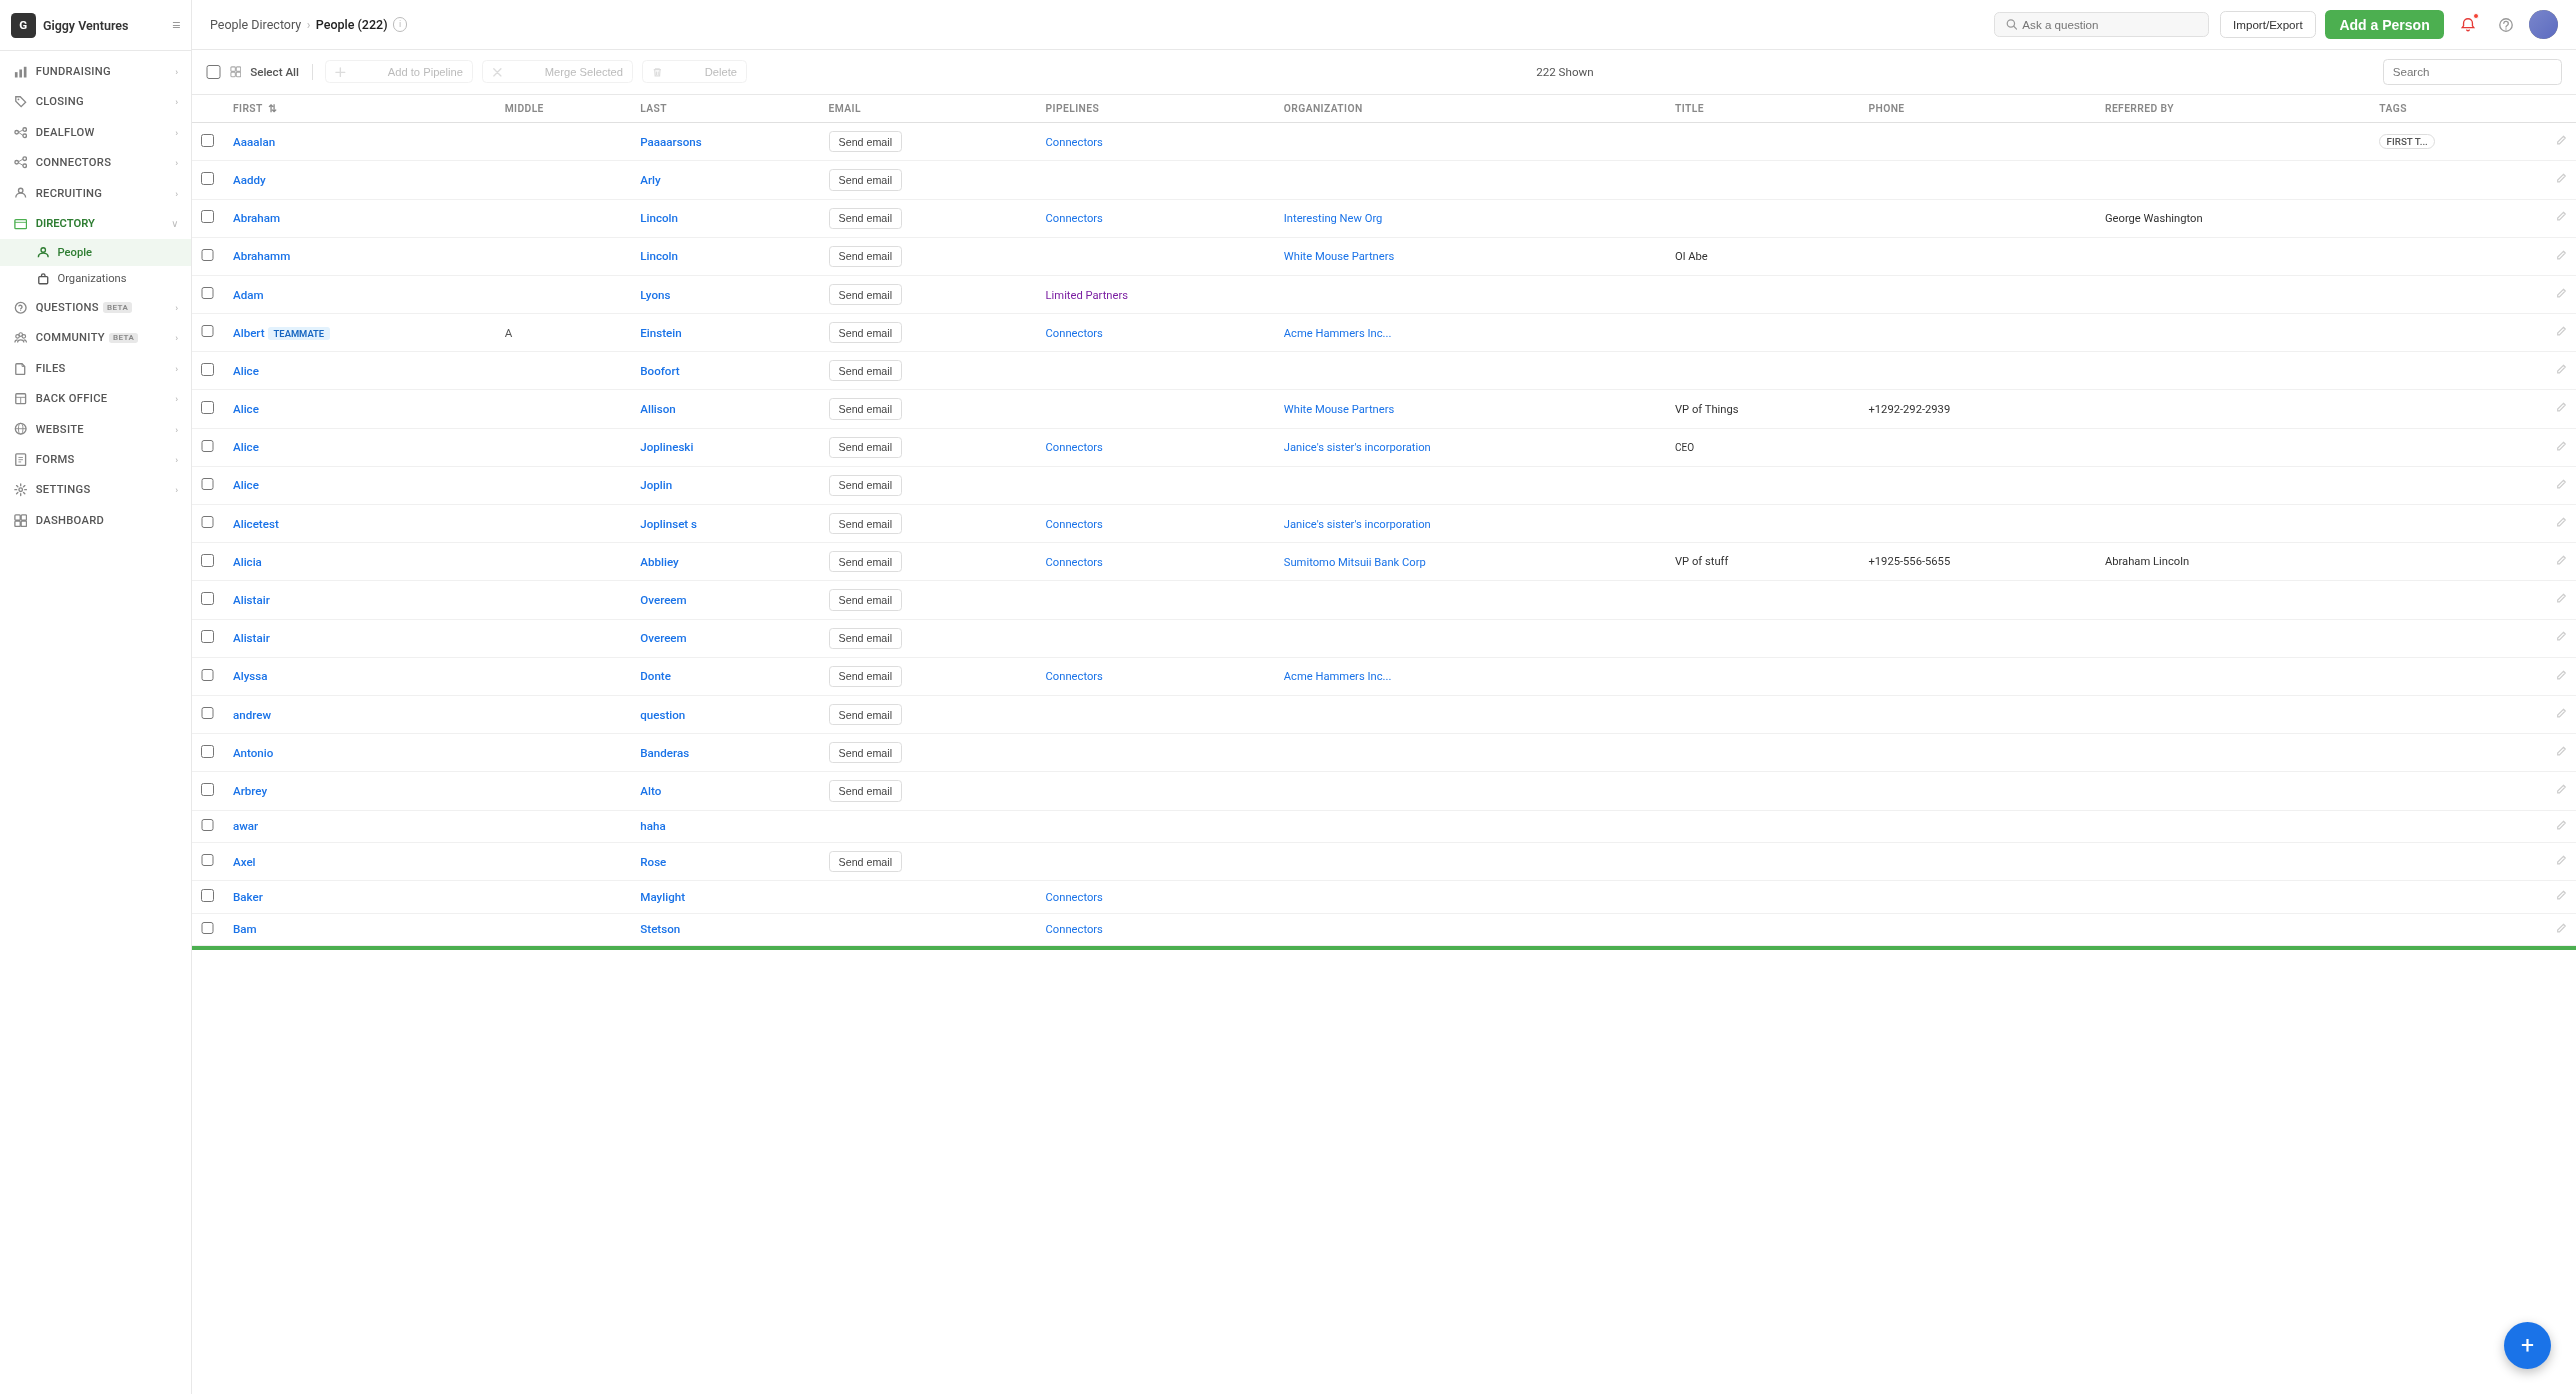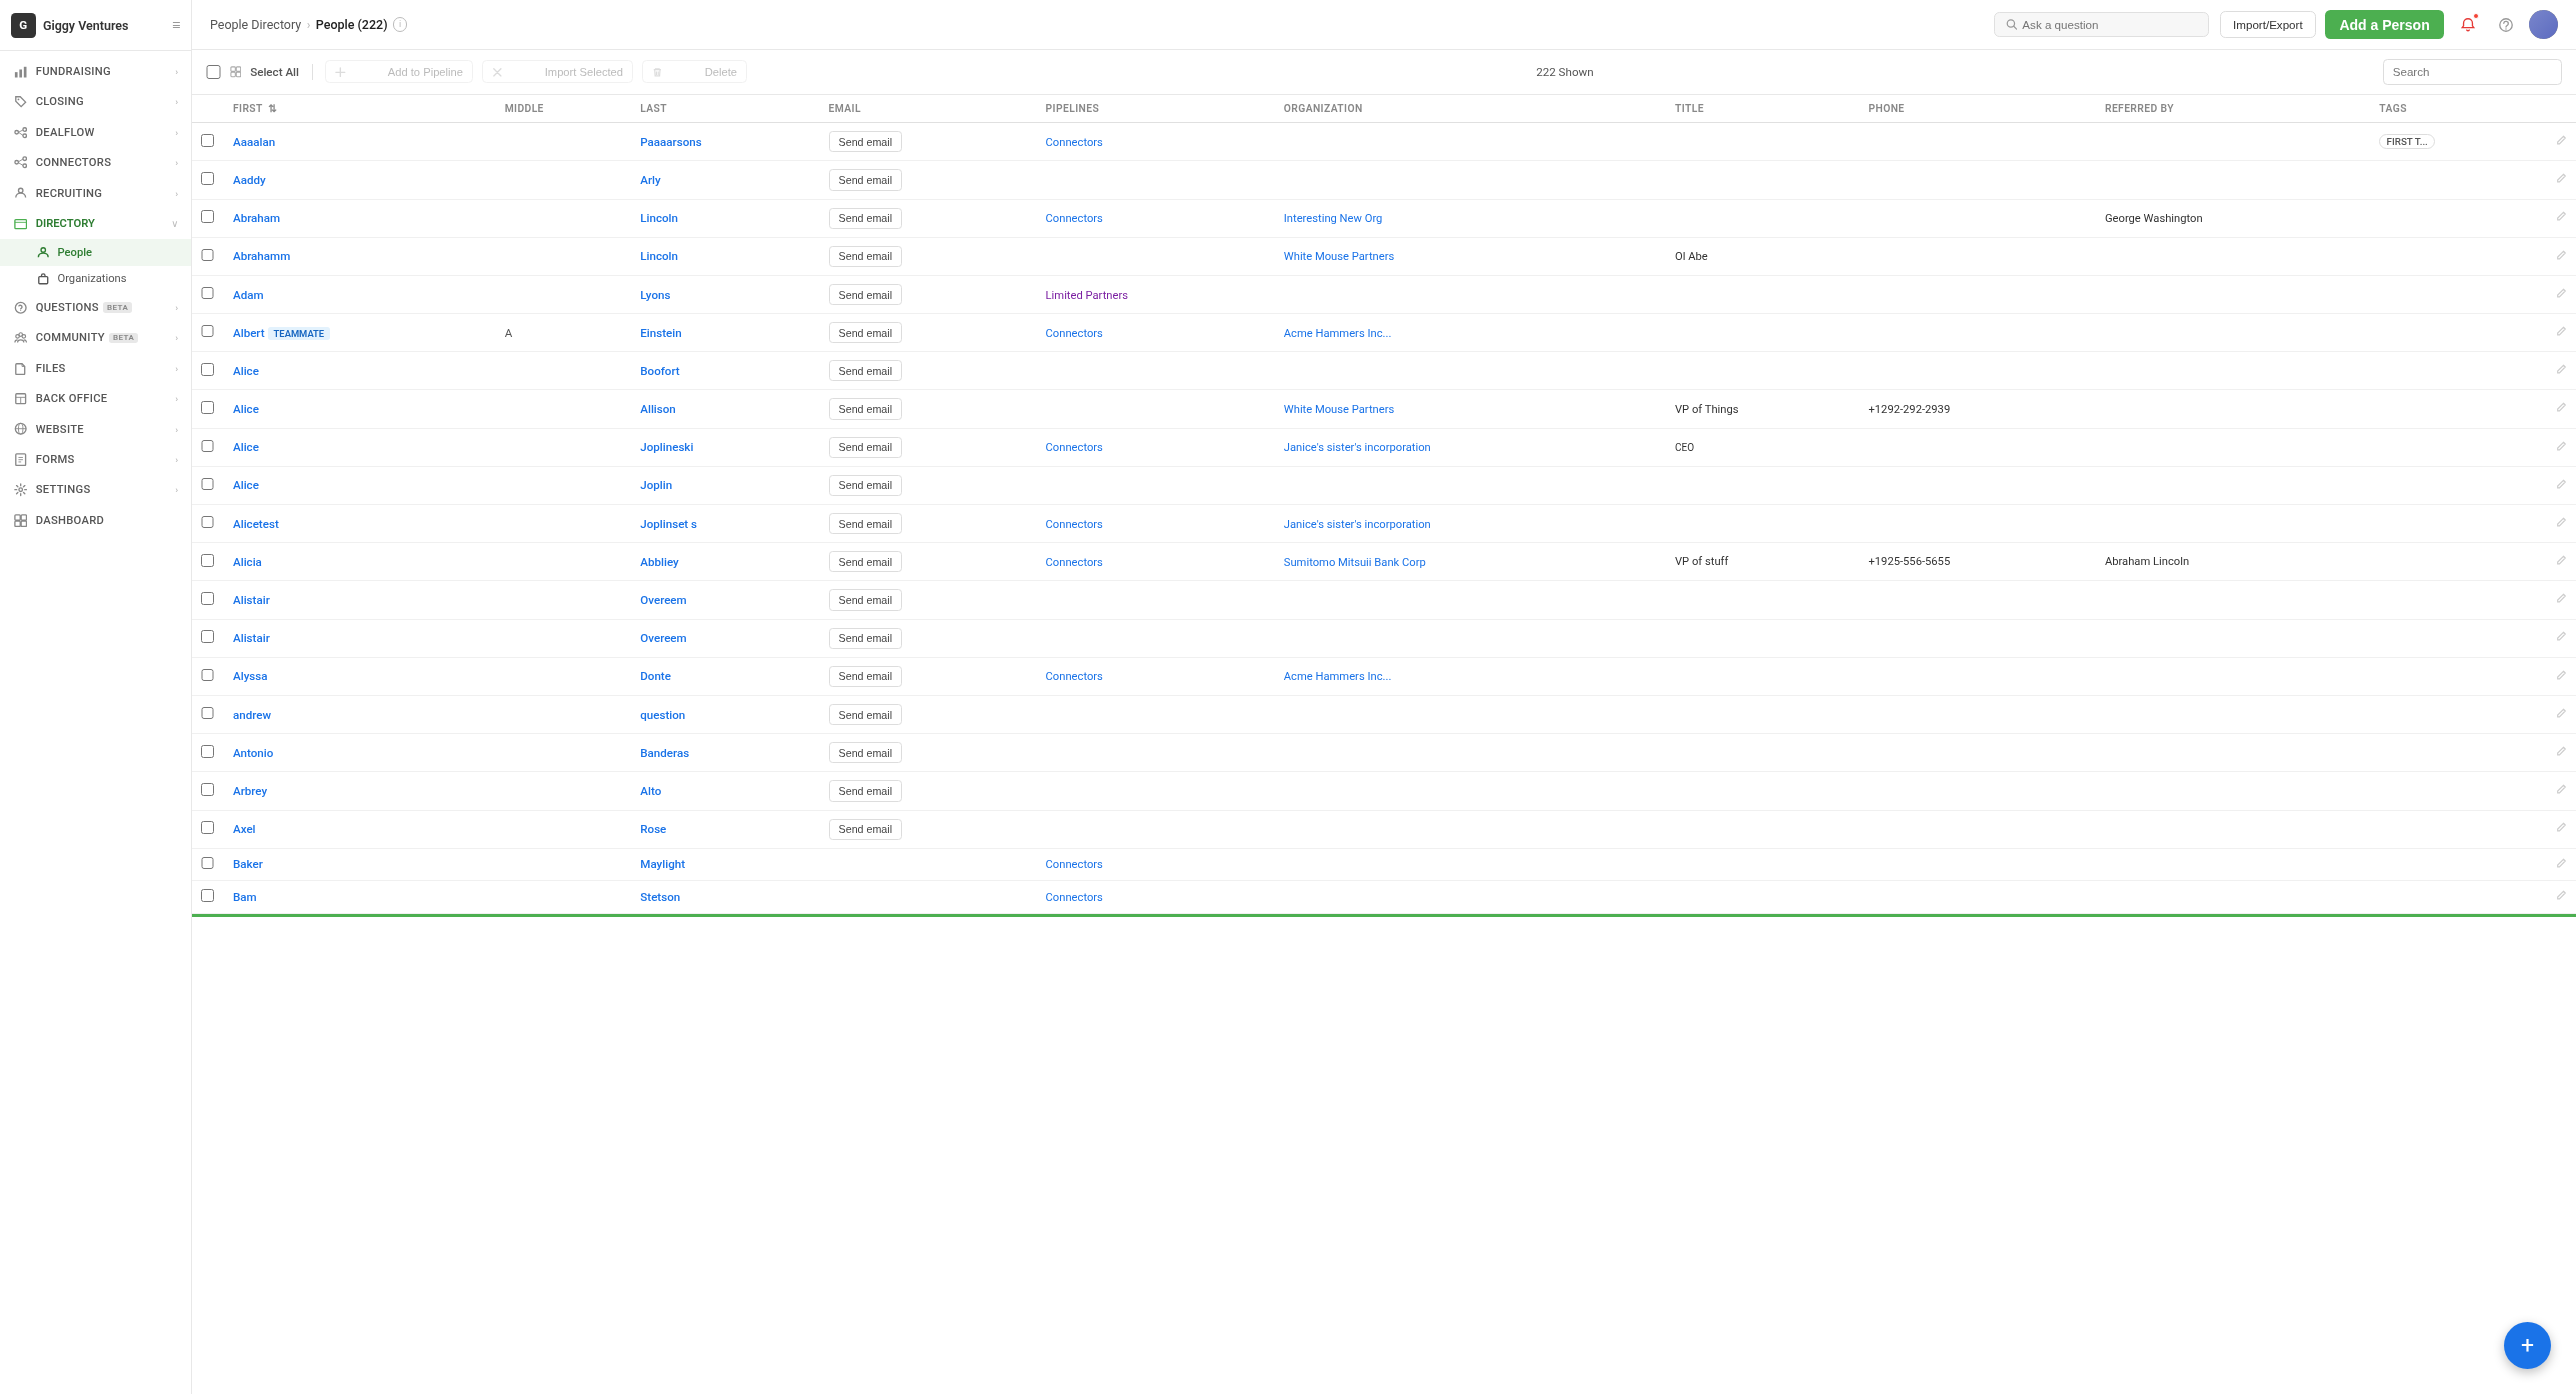--- a/index.html
+++ b/index.html
@@ -347,21 +347,21 @@
     <button class="toolbar-action disabled">
       <svg width="10.7" height="10.7" viewBox="0 0 12 12" fill="none">
           <path d="M6 1v10M1 6h10" stroke="#aaa" stroke-width="1.5" stroke-linecap="round"></path>
         </svg>
       <span>Add to Pipeline</span>
     </button>
     <button class="toolbar-action disabled">
       <svg width="10.7" height="10.7" viewBox="0 0 12 12" fill="none">
           <path d="M2 2l8 8M2 10l8-8" stroke="#aaa" stroke-width="1.5" stroke-linecap="round"></path>
         </svg>
-      <span>Import Selected</span>
+      <span>Merge Selected</span>
     </button>
     <button class="toolbar-action disabled">
       <svg width="10.7" height="10.7" viewBox="0 0 12 12" fill="none">
           <path d="M2 3h8M4 3V2h4v1M5 5v4M7 5v4M3 3l.5 7h5l.5-7" stroke="#aaa" stroke-width="1.3"></path>
         </svg>
       <span>Delete</span>
     </button>
     <span class="count-label">222 Shown</span>
     <div class="table-search">
       <input type="text" placeholder="Search" style="">
@@ -670,20 +670,36 @@
             <td style="font-size: 11.2px;"></td>
             <td style="font-size: 11.2px;"></td>
             <td style="font-size: 11.2px;"></td>
             <td class="td-tags"></td>
             <td style="width: 21.5px;"><span class="edit-icon"><svg width="12.5" height="12.5" viewBox="0 0 14 14" fill="none">
                   <path d="M9.5 2.5l2 2L5 11H3V9l6.5-6.5z" stroke="#ccc" stroke-width="1.3"></path>
                 </svg></span></td>
           </tr>
           <tr>
             <td class="td-checkbox"><input type="checkbox" style="width: 12.5px; height: 12.5px; accent-color: rgb(76, 175, 80);"></td>
+            <td style="color: rgb(26, 115, 232); font-weight: 500; cursor: pointer;">awar</td>
+            <td class="td-middle"></td>
+            <td style="color: rgb(26, 115, 232); font-weight: 500; cursor: pointer;">haha</td>
+            <td></td>
+            <td></td>
+            <td></td>
+            <td style="font-size: 11.2px;"></td>
+            <td style="font-size: 11.2px;"></td>
+            <td style="font-size: 11.2px;"></td>
+            <td class="td-tags"></td>
+            <td style="width: 21.5px;"><span class="edit-icon"><svg width="12.5" height="12.5" viewBox="0 0 14 14" fill="none">
+                  <path d="M9.5 2.5l2 2L5 11H3V9l6.5-6.5z" stroke="#ccc" stroke-width="1.3"></path>
+                </svg></span></td>
+          </tr>
+          <tr>
+            <td class="td-checkbox"><input type="checkbox" style="width: 12.5px; height: 12.5px; accent-color: rgb(76, 175, 80);"></td>
             <td style="color: rgb(26, 115, 232); font-weight: 500; cursor: pointer;">Axel</td>
             <td class="td-middle"></td>
             <td style="color: rgb(26, 115, 232); font-weight: 500; cursor: pointer;">Rose</td>
             <td><button class="btn-send-email">Send email</button></td>
             <td></td>
             <td></td>
             <td style="font-size: 11.2px;"></td>
             <td style="font-size: 11.2px;"></td>
             <td style="font-size: 11.2px;"></td>
             <td class="td-tags"></td>

